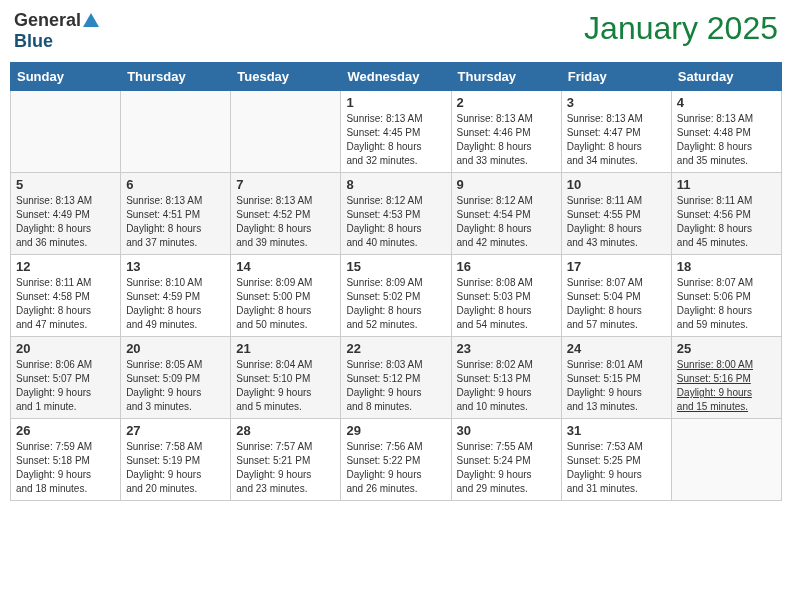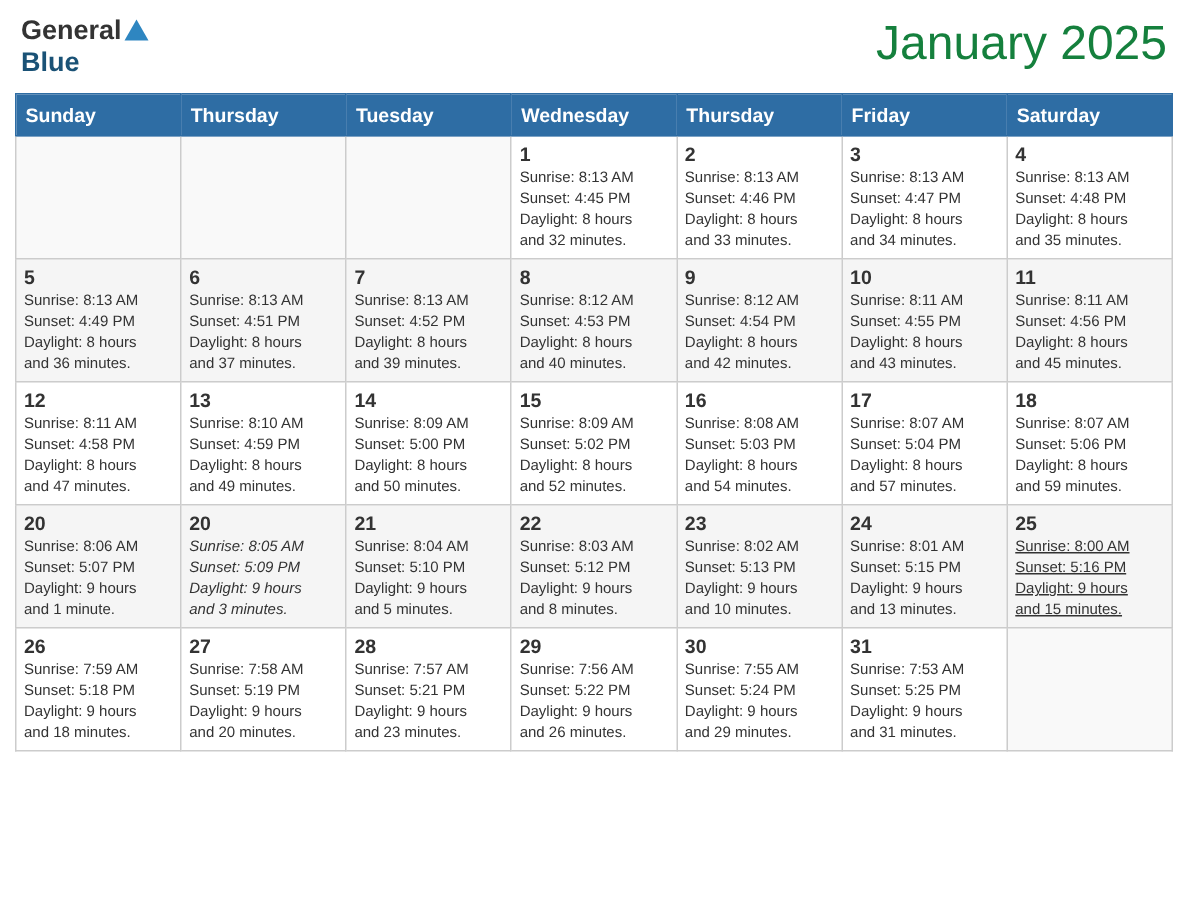--- a/index.html
+++ b/index.html
@@ -267,21 +267,21 @@
       <tr class="row-shaded">
         <td>
           <span class="day-num">20</span>
           <div class="day-info" style="white-space: pre-line;">Sunrise: 8:06 AM
 Sunset: 5:07 PM
 Daylight: 9 hours
 and 1 minute.</div>
         </td>
         <td>
           <span class="day-num">20</span>
-          <div class="day-info" style="white-space: pre-line; font-style: italic;">Sunrise: 8:05 AM
+          <div class="day-info" style="white-space: pre-line;">Sunrise: 8:05 AM
 Sunset: 5:09 PM
 Daylight: 9 hours
 and 3 minutes.</div>
         </td>
         <td>
           <span class="day-num">21</span>
           <div class="day-info" style="white-space: pre-line;">Sunrise: 8:04 AM
 Sunset: 5:10 PM
 Daylight: 9 hours
 and 5 minutes.</div>

